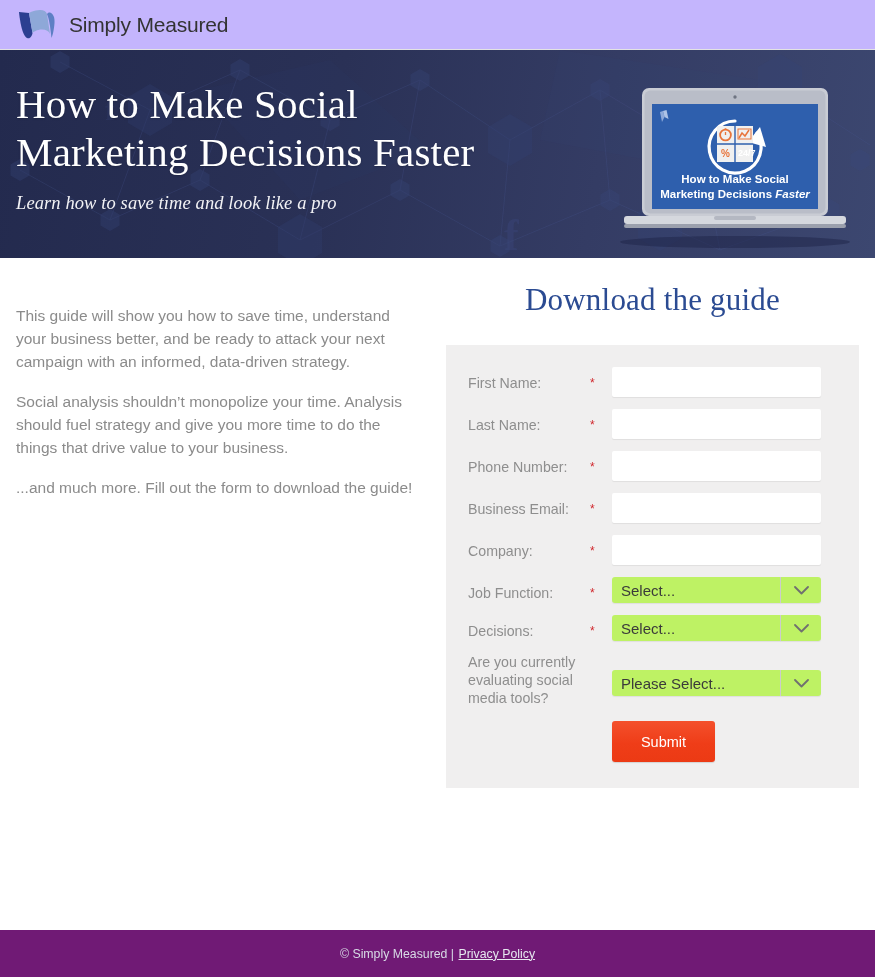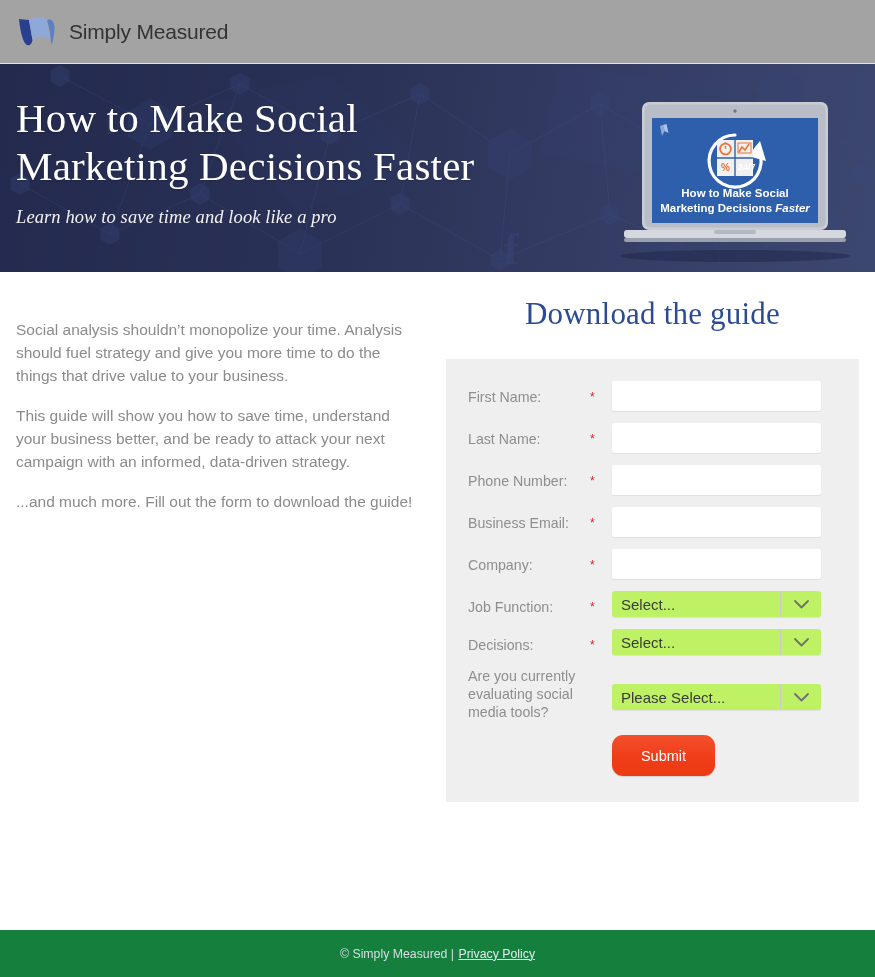--- a/index.html
+++ b/index.html
@@ -5,22 +5,22 @@
   * { box-sizing: border-box; margin: 0; padding: 0; }
   html, body {
     width: 875px; height: 977px;
     background: #ffffff;
     font-family: "Liberation Sans", sans-serif;
     overflow: hidden;
   }
 
   
   .header {
-    height: 64px;
-    background: #a3a3a3;
+    height: 50px;
+    background: #c4b5fd;
     border-bottom: 1px solid #e3e3e3;
     display: flex;
     align-items: center;
     padding-left: 16px;
   }
   .logo-wrap { display: flex; align-items: center; gap: 11px; }
   .logo-mark { width: 42px; height: 34px; display:block; }
   .logo-text {
     font-size: 21px;
     color: #333333;
@@ -179,35 +179,35 @@
   .field-row.tall .field-label { padding-top: 0; }
   .field-row.tall { align-items: flex-start; margin-bottom: 14px; }
   .field-row.tall .select-wrap { margin-top: 17px; }
 
   .submit-row { padding-left: 144px; margin-top: 8px; }
   .submit-btn {
     width: 103px;
     height: 41px;
     background: linear-gradient(180deg, #f4502c 0%, #ef3d18 55%, #ec3a14 100%);
     border: none;
-    border-radius: 11px;
+    border-radius: 3px;
     color: #ffffff;
     font-size: 14.5px;
     font-family: "Liberation Sans", sans-serif;
     cursor: pointer;
     box-shadow: 0 1px 1px rgba(0,0,0,.12);
   }
 
   
   .footer {
     position: absolute;
     left: 0; bottom: 0;
     width: 875px;
     height: 47px;
-    background: #15803d;
+    background: #701a75;
     display: flex;
     align-items: center;
     justify-content: center;
   }
   .footer-text { font-size: 12.3px; color: #d8dbe6; }
   .footer-link {
     font-size: 12.3px;
     color: #e6e8f0;
     text-decoration: underline;
   }
@@ -318,22 +318,22 @@
       <rect x="14" y="130" width="222" height="8" rx="3" fill="#d5d8de"></rect>
       <rect x="14" y="138" width="222" height="4" rx="2" fill="#9ba0ad"></rect>
       <rect x="104" y="130" width="42" height="4" rx="2" fill="#b4b8c2"></rect>
     </svg>
   </div>
 </div>
 
 <div class="main">
 
   <div class="col-left">
+    <p class="body-p">This guide will show you how to save time, understand your business better, and be ready to attack your next campaign with an informed, data-driven strategy.</p>
     <p class="body-p">Social analysis shouldn’t monopolize your time. Analysis should fuel strategy and give you more time to do the things that drive value to your business.</p>
-    <p class="body-p">This guide will show you how to save time, understand your business better, and be ready to attack your next campaign with an informed, data-driven strategy.</p>
     <p class="body-p">...and much more. Fill out the form to download the guide!</p>
   </div>
 
   <div class="col-right">
     <h2 class="form-title">Download the guide</h2>
 
     <div class="form-panel">
 
       <div class="field-row">
         <div class="field-label">First Name:</div>

